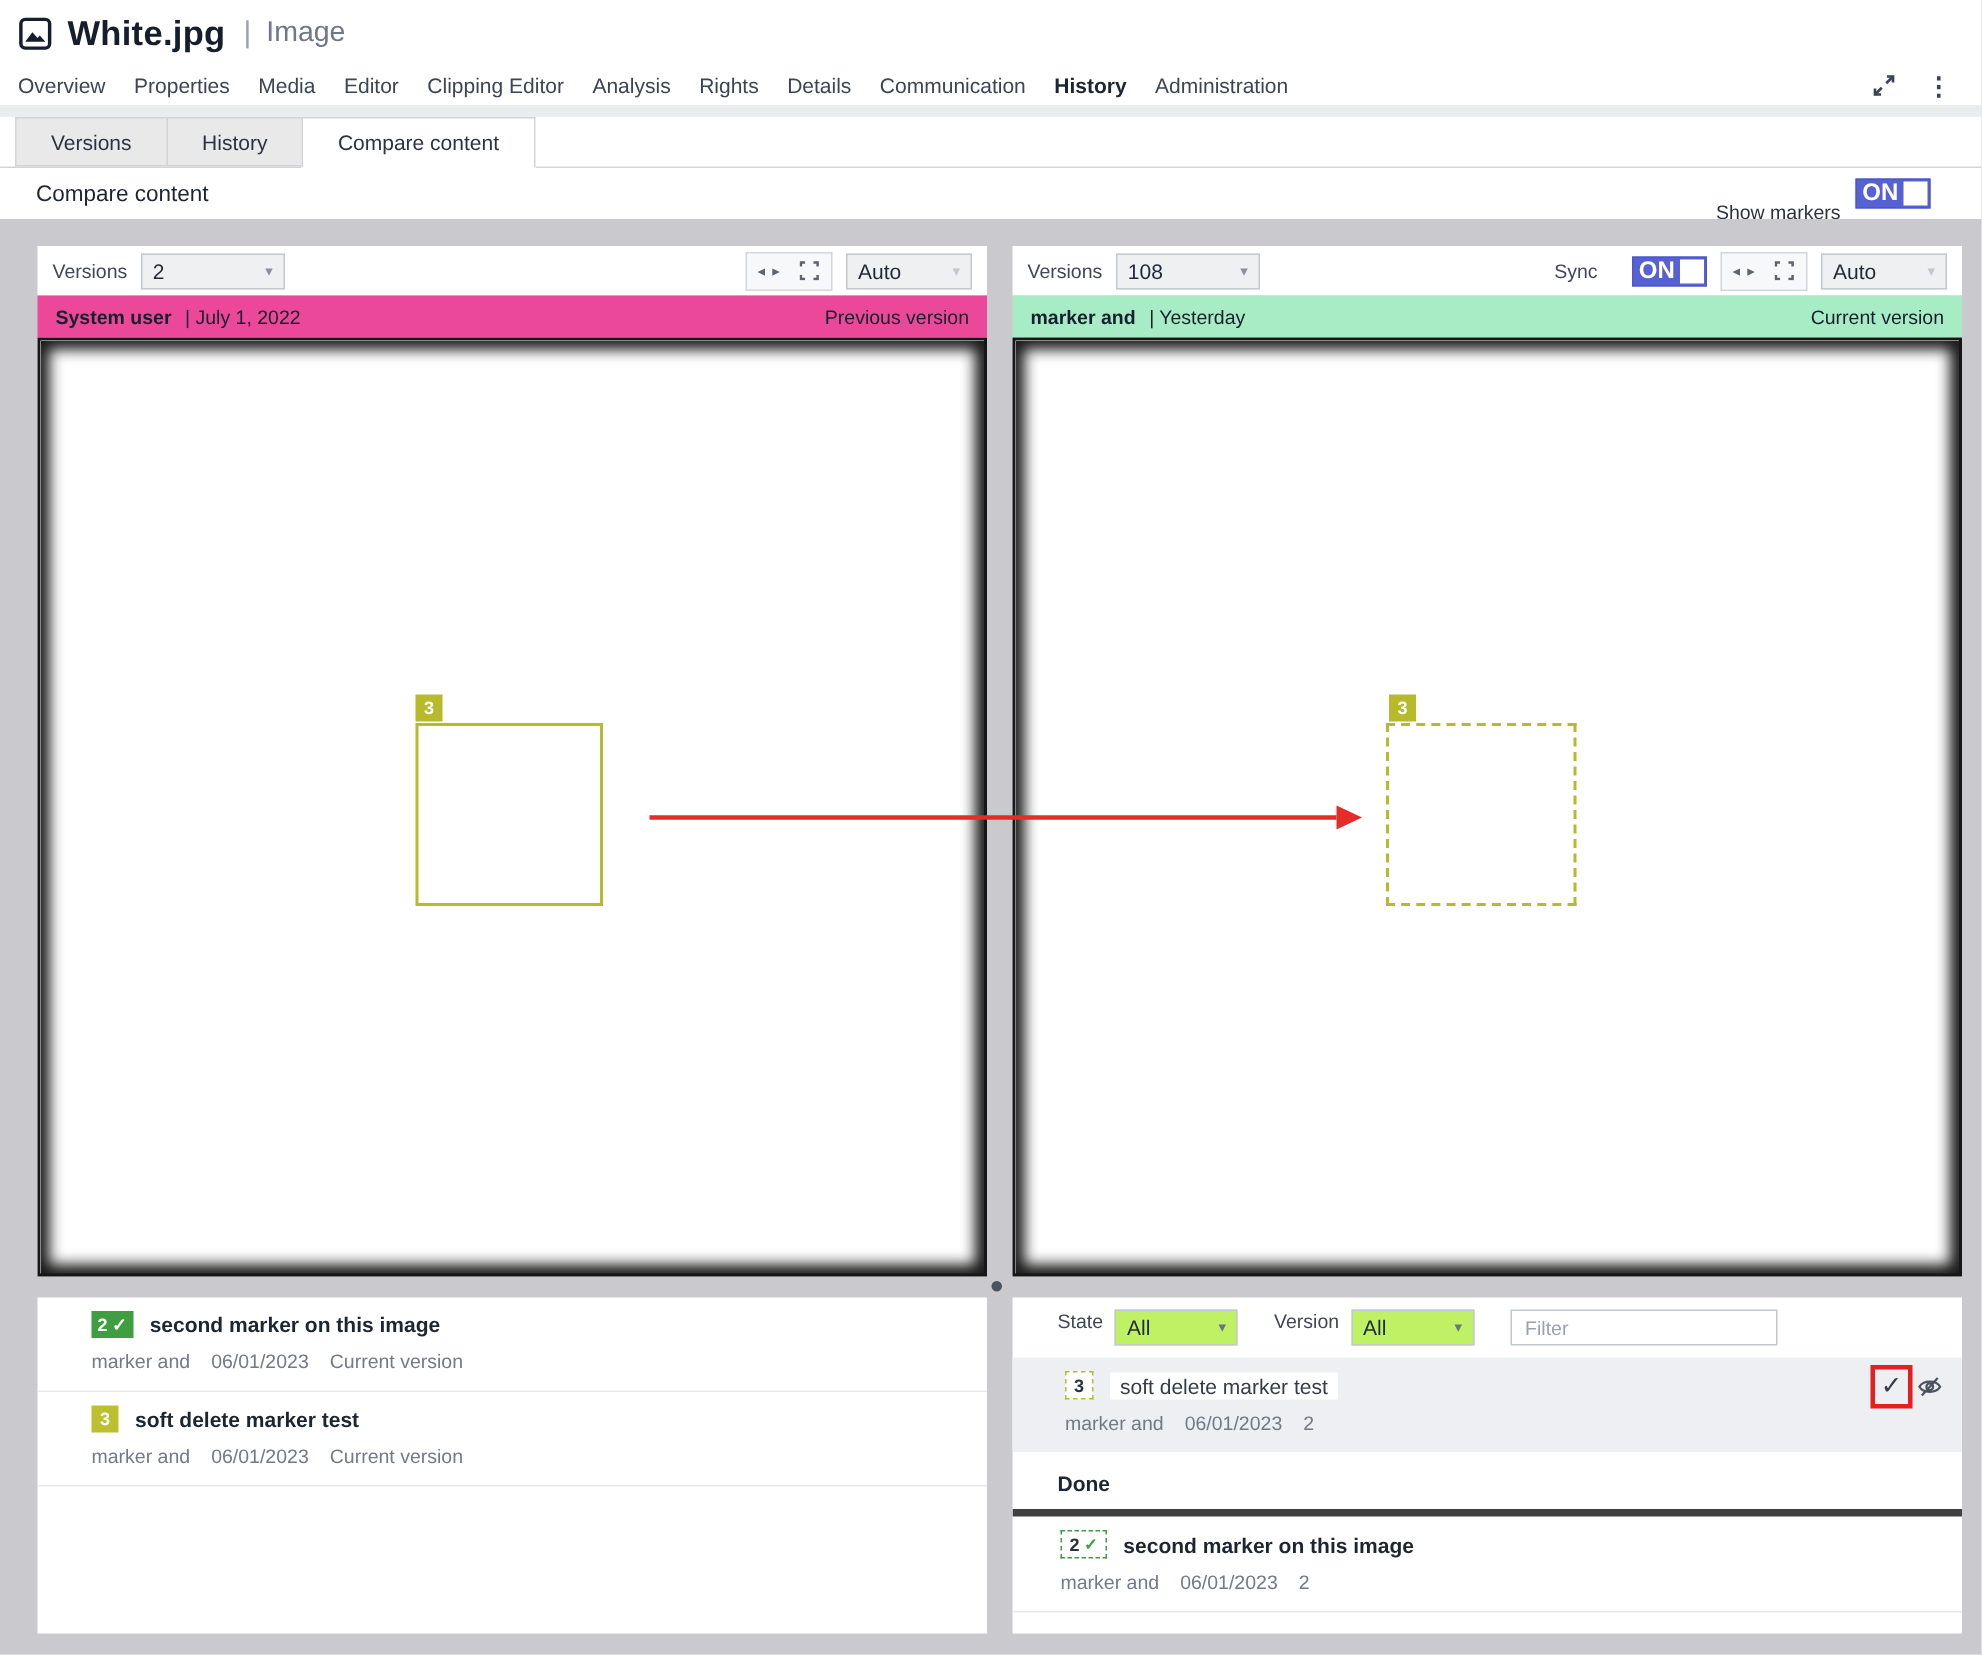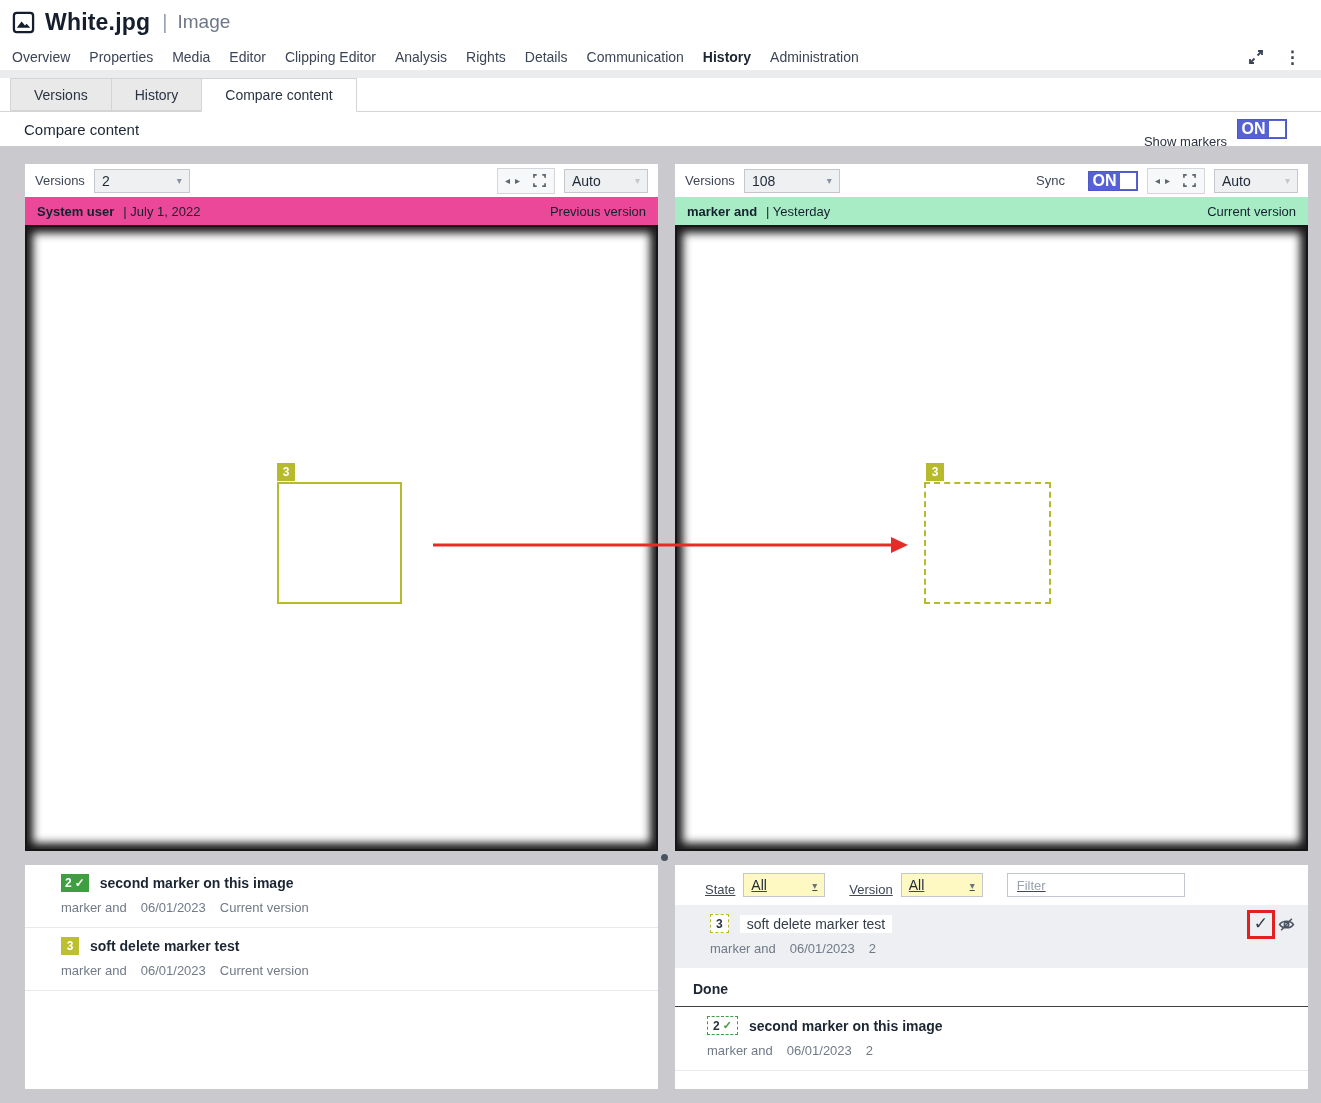--- a/index.html
+++ b/index.html
@@ -37,21 +37,21 @@
 
   
   .content { top:146px; left:0; right:0; bottom:0; background:#cacace; }
 
   .panel-toolbar { height:33px; width:633px; background:#fff; display:flex; align-items:center; padding:0 10px; gap:9px; font-size:13px; color:#3f4656; }
   .pt-left  { top:18px; left:25px; }
   .pt-right { top:18px; left:675px; }
 
   .select { height:24px; background:#eef0f2; border:1px solid #c3c8cf; display:flex; align-items:center; padding:0 7px; font-size:14px; color:#1f2937; cursor:pointer; }
   .select .caret { margin-left:auto; color:#8a92a0; font-size:10px; }
-  .select.white { background:#fef9c3; }
+  .select.white { background:#bef264; }
   .select.white .caret { color:#6a7380; }
   .select .caret.dim { color:#c3c8cf; }
   .w96 { width:96px; } .w72 { width:84px; } .w82 { width:82px; }
 
   .icon-group { display:flex; align-items:center; border:1px solid #d3d7dc; background:#f7f8f9; height:26px; padding:0 2px; }
   .icon-btn { width:26px; height:24px; display:flex; align-items:center; justify-content:center; color:#5b6470; cursor:pointer; font-size:10px; letter-spacing:1px; }
   .ml-auto { margin-left:auto; }
   .sync-wrap { margin-left:auto; display:flex; gap:23px; align-items:center; }
 
   .version-bar { top:51px; height:28px; width:633px; display:flex; align-items:center; padding:0 12px; font-size:13px; color:#15202e; }
@@ -77,36 +77,36 @@
   .list-left { left:25px; } .list-right { left:675px; }
 
   .lrow { padding:9px 16px 12px 36px; border-bottom:1px solid #e9e9eb; }
   .line1 { display:flex; align-items:center; gap:11px; }
   .badge-solid { height:18px; min-width:18px; padding:0 4px; display:inline-flex; align-items:center; justify-content:center; gap:3px; color:#fff; font-size:12px; font-weight:700; }
   .badge-green { background:#3f9e3f; }
   .badge-yellow { background:#bcbf2f; }
   .ltitle { font-size:14px; font-weight:700; color:#1c2633; }
   .lmeta { margin-top:8px; font-size:13px; color:#717a87; display:flex; gap:14px; }
 
-  .filter-row { display:flex; align-items:flex-end; gap:8px; padding:8px 16px 8px 30px; font-size:13px; color:#3f4656;text-decoration:underline; }
+  .filter-row { display:flex; align-items:flex-start; gap:8px; padding:8px 16px 8px 30px; font-size:13px; color:#3f4656; }
   .filter-row .gap { width:8px; }
   .filter-input { width:178px; height:24px; border:1px solid #c3c8cf; padding:0 9px; font-size:13px; color:#1f2937; font-family:"Liberation Sans", sans-serif; }
   .filter-input::placeholder { color:#9aa2ae; }
 
   .rrow { position:relative; padding:9px 16px 12px 35px; }
   .rrow.open { background:#edeff3; }
   .chip { display:inline-flex; align-items:center; gap:3px; background:#fff; border:1px dashed #b6ba2b; padding:0 5px; height:19px; font-size:12px; font-weight:700; color:#2a3342; }
   .chip.green { border-color:#3f9e3f; }
   .chip .chk { color:#3f9e3f; font-size:11px; }
   .rtitle { font-size:14px; color:#333c49; background:#fff; padding:1px 7px; }
   .rtitle.bold { font-weight:700; background:transparent; padding:0; color:#1c2633; }
   .row-icons { position:absolute; right:13px; top:5px; display:flex; align-items:center; gap:3px; }
   .redbox { border:3px solid #e41f1f; padding:0 4px 2px 4px; }
   .check-glyph { font-size:17px; color:#333c49; }
-  .done-row { padding:13px 16px 9px 18px; font-weight:700; font-size:14px; color:#1c2633; border-bottom:1px solid #404040; }
+  .done-row { padding:13px 16px 9px 30px; font-weight:700; font-size:14px; color:#1c2633; border-bottom:5px solid #404040; }
   .rrow.done-item { padding-left:32px; border-bottom:1px solid #e9e9eb; }
 
   svg.ic { display:block; }
 </style>
 </head>
 <body>
 
 <div class="abs titlebar">
   <span>
     <svg class="ic" width="23" height="23" viewBox="0 0 24 24">

